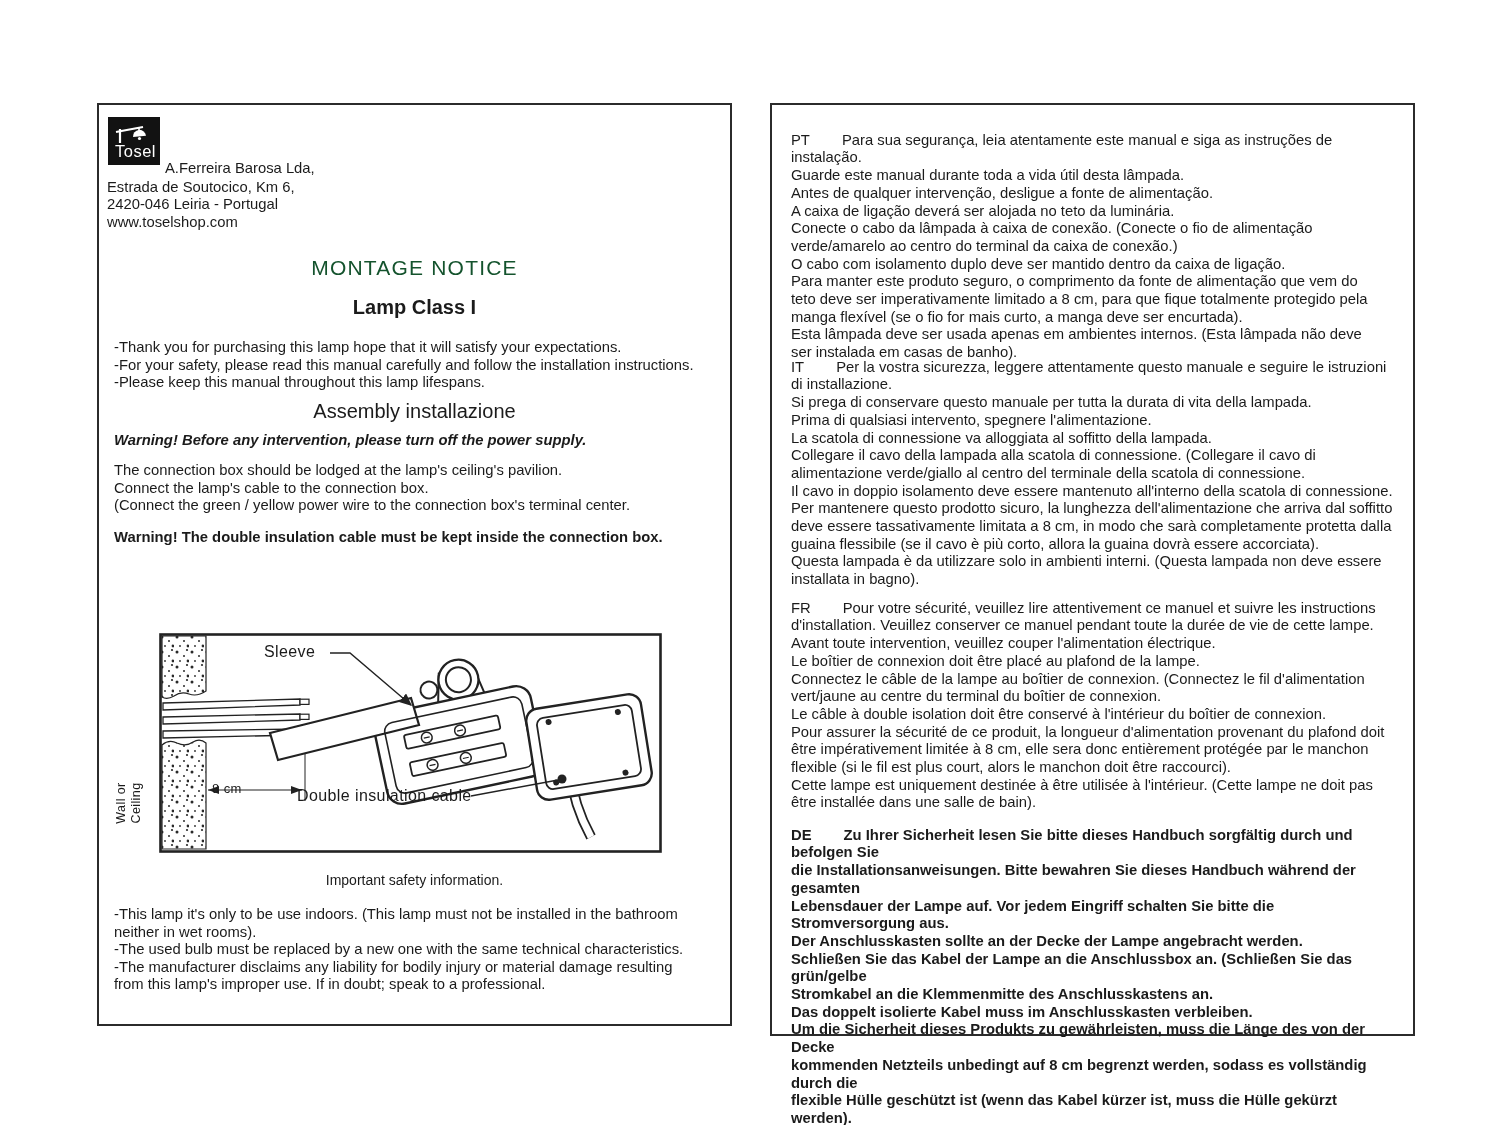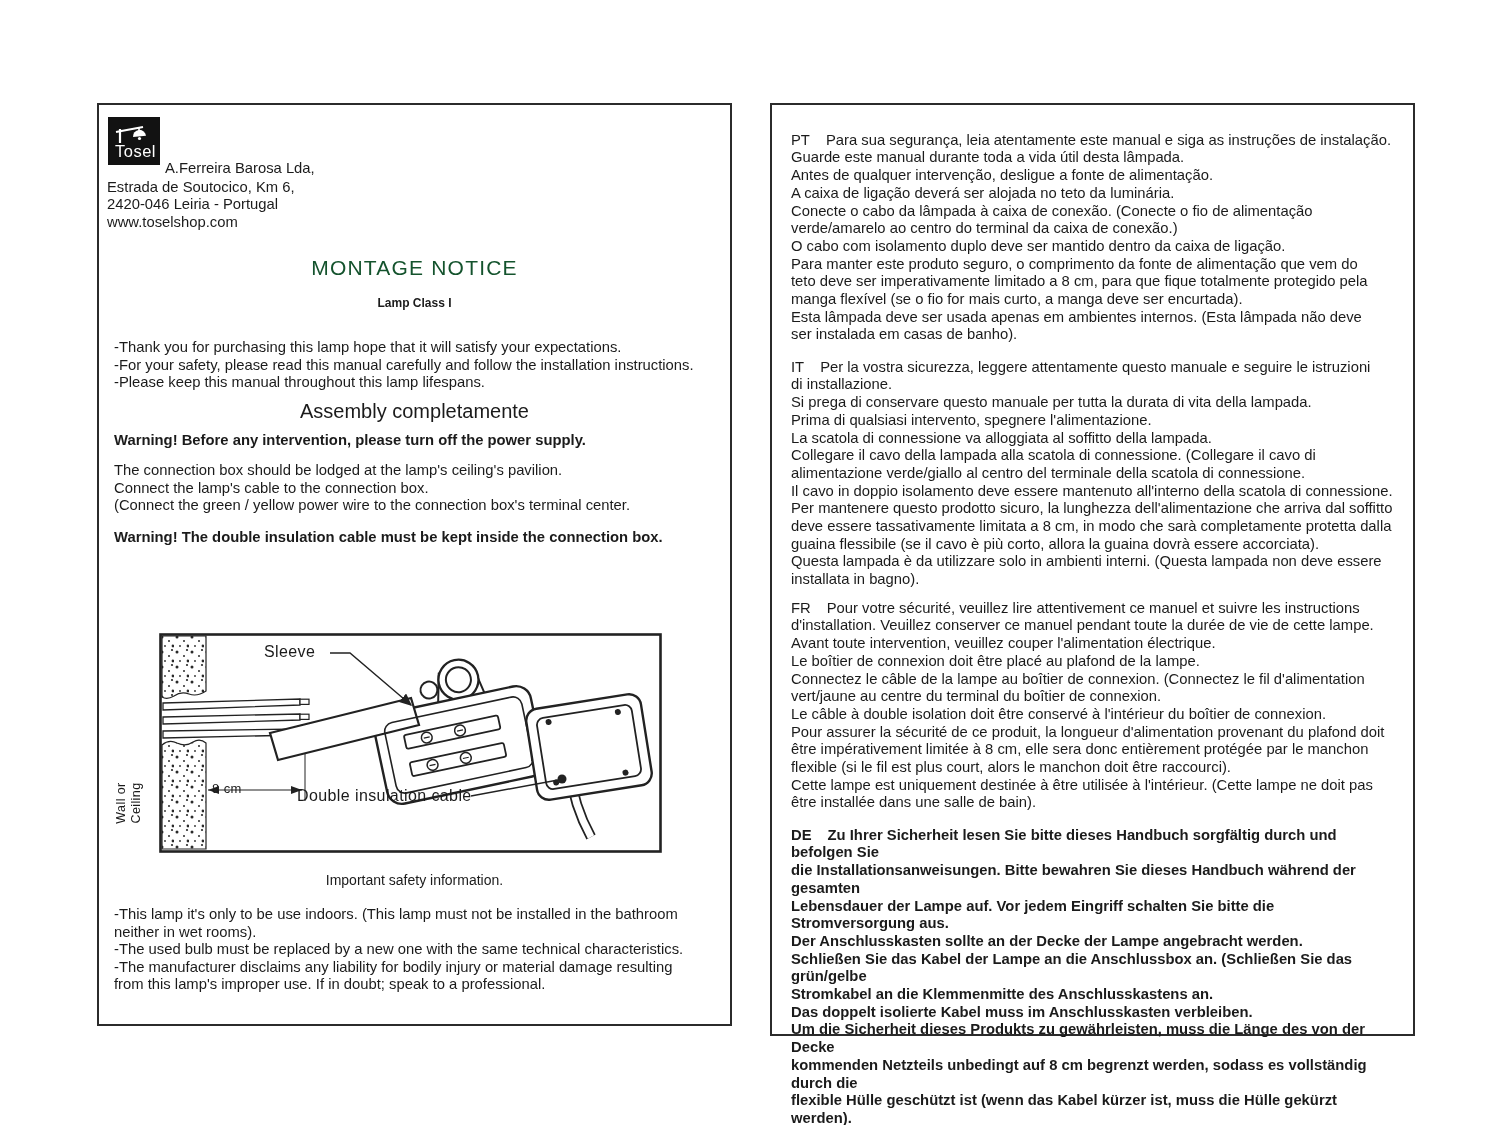--- a/index.html
+++ b/index.html
@@ -15,44 +15,44 @@
   .body-text{font-size:14.8px;line-height:17.6px;white-space:pre-line;}
   .centered{left:0;width:100%;text-align:center;}
 
   
   .logo-box{left:9px;top:12px;width:52px;height:48px;background:#121212;}
   .logo-box svg{display:block;}
   .company-name{left:66px;top:55px;font-size:14.8px;}
   .company-address{left:8px;top:74px;font-size:14.8px;line-height:17.3px;white-space:pre-line;}
 
   .doc-title{top:151px;font-size:21px;letter-spacing:1.2px;color:#14532d;}
-  .doc-subtitle{top:191px;font-size:12px;font-weight:bold;}
+  .doc-subtitle{top:191px;font-size:20px;font-weight:bold;}
   .intro{left:15px;top:234px;width:601px;}
   .assembly-heading{top:295px;font-size:20px;}
   .warning{font-weight:bold;}
-  .warning-power{left:15px;top:327px;width:601px;}
+  .warning-power{left:15px;top:327px;width:601px;font-style:italic;}
   .connection-para{left:15px;top:357px;width:601px;}
   .warning-insulation{left:15px;top:424px;width:601px;}
   .sleeve-para{left:15px;top:453px;width:601px;}
   .safety-heading{top:767px;font-size:14px;}
   .safety-para{left:15px;top:801px;width:601px;}
 
   
   .diagram-area{left:15px;top:528px;width:604px;height:220px;}
   .diagram-svg{position:absolute;left:45px;top:0;}
   .dgm-label{position:absolute;color:#1b1b1b;letter-spacing:0.4px;}
   .lbl-sleeve{left:150px;top:10px;font-size:16px;}
   .lbl-8cm{left:98px;top:148px;font-size:13px;}
   .lbl-cable{left:183px;top:154px;font-size:16px;}
   .lbl-wall{left:-16px;top:150px;width:72px;height:40px;transform:rotate(-90deg);
             font-size:12.5px;line-height:14.5px;text-align:center;white-space:pre-line;}
 
   
   .lang-section{left:19px;width:602px;font-size:14.8px;line-height:17.7px;white-space:pre-line;}
-  .lang-code{display:inline-block;margin-right:16px;white-space:nowrap;}
+  .lang-code{display:inline-block;margin-right:32px;white-space:nowrap;}
   .sec-pt{top:9px;}
   .sec-it{top:236px;}
   .sec-fr{top:477px;}
   .sec-de{top:704px;font-weight:bold;}
 </style>
 </head>
 <body>
 
 <div class="page">
 
@@ -74,21 +74,21 @@
 2420-046 Leiria - Portugal
 www.toselshop.com</div>
 
     <div class="abs centered doc-title">MONTAGE NOTICE</div>
     <div class="abs centered doc-subtitle">Lamp Class I</div>
 
     <div class="abs body-text intro">-Thank you for purchasing this lamp hope that it will satisfy your expectations.
 -For your safety, please read this manual carefully and follow the installation instructions.
 -Please keep this manual throughout this lamp lifespans.</div>
 
-    <div class="abs centered assembly-heading">Assembly completamente</div>
+    <div class="abs centered assembly-heading">Assembly installazione</div>
 
     <div class="abs body-text warning warning-power">Warning! Before any intervention, please turn off the power supply.</div>
 
     <div class="abs body-text connection-para">The connection box should be lodged at the lamp's ceiling's pavilion.
 Connect the lamp's cable to the connection box.
 (Connect the green / yellow power wire to the connection box's terminal center.</div>
 
     <div class="abs body-text warning warning-insulation">Warning! The double insulation cable must be kept inside the connection box.</div>
 
 

